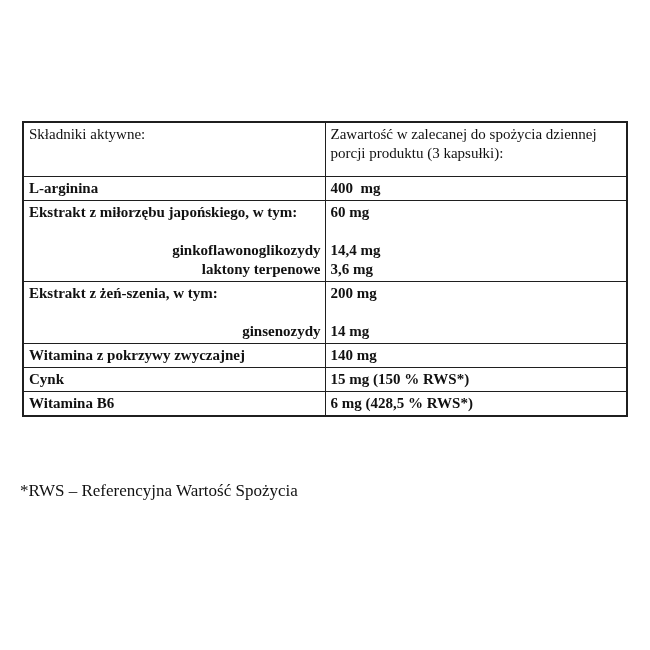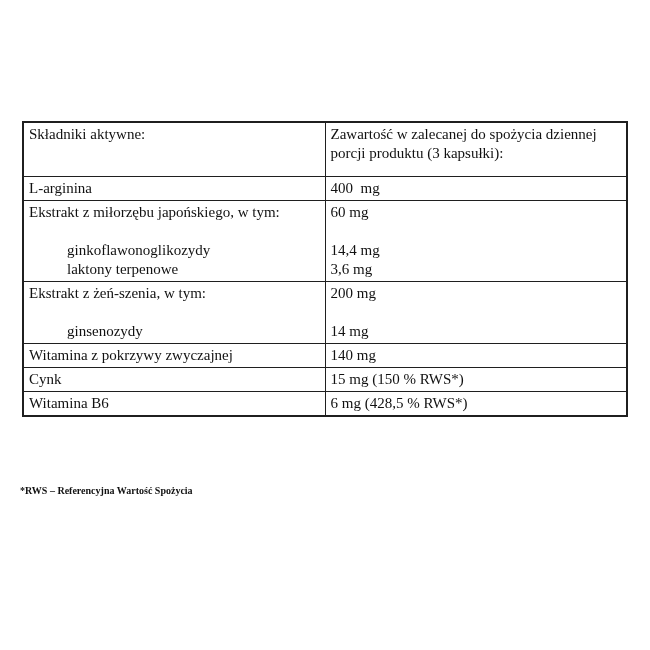--- a/index.html
+++ b/index.html
@@ -36,32 +36,33 @@
     padding: 2px 4px 2px 5px;
   }
   table.ingredients-table th {
     padding-bottom: 13px;
     white-space: pre-line;
   }
   col.c1, col.c2 { width: 50%; }
   .line {
     min-height: 19px;
     white-space: pre-wrap;
+    font-weight: bold;
   }
   .line.indent {
     padding-left: 38px;
+    text-align: right;
   }
   .footnote {
     position: absolute;
     left: 20px;
     top: 481px;
-    font-size: 10px;
+    font-size: 17px;
     line-height: 19px;
     white-space: pre;
-    font-weight: bold;
   }
 </style>
 </head>
 <body>
 
 <div class="page">
 
   <table class="ingredients-table">
     <colgroup>
       <col class="c1">

